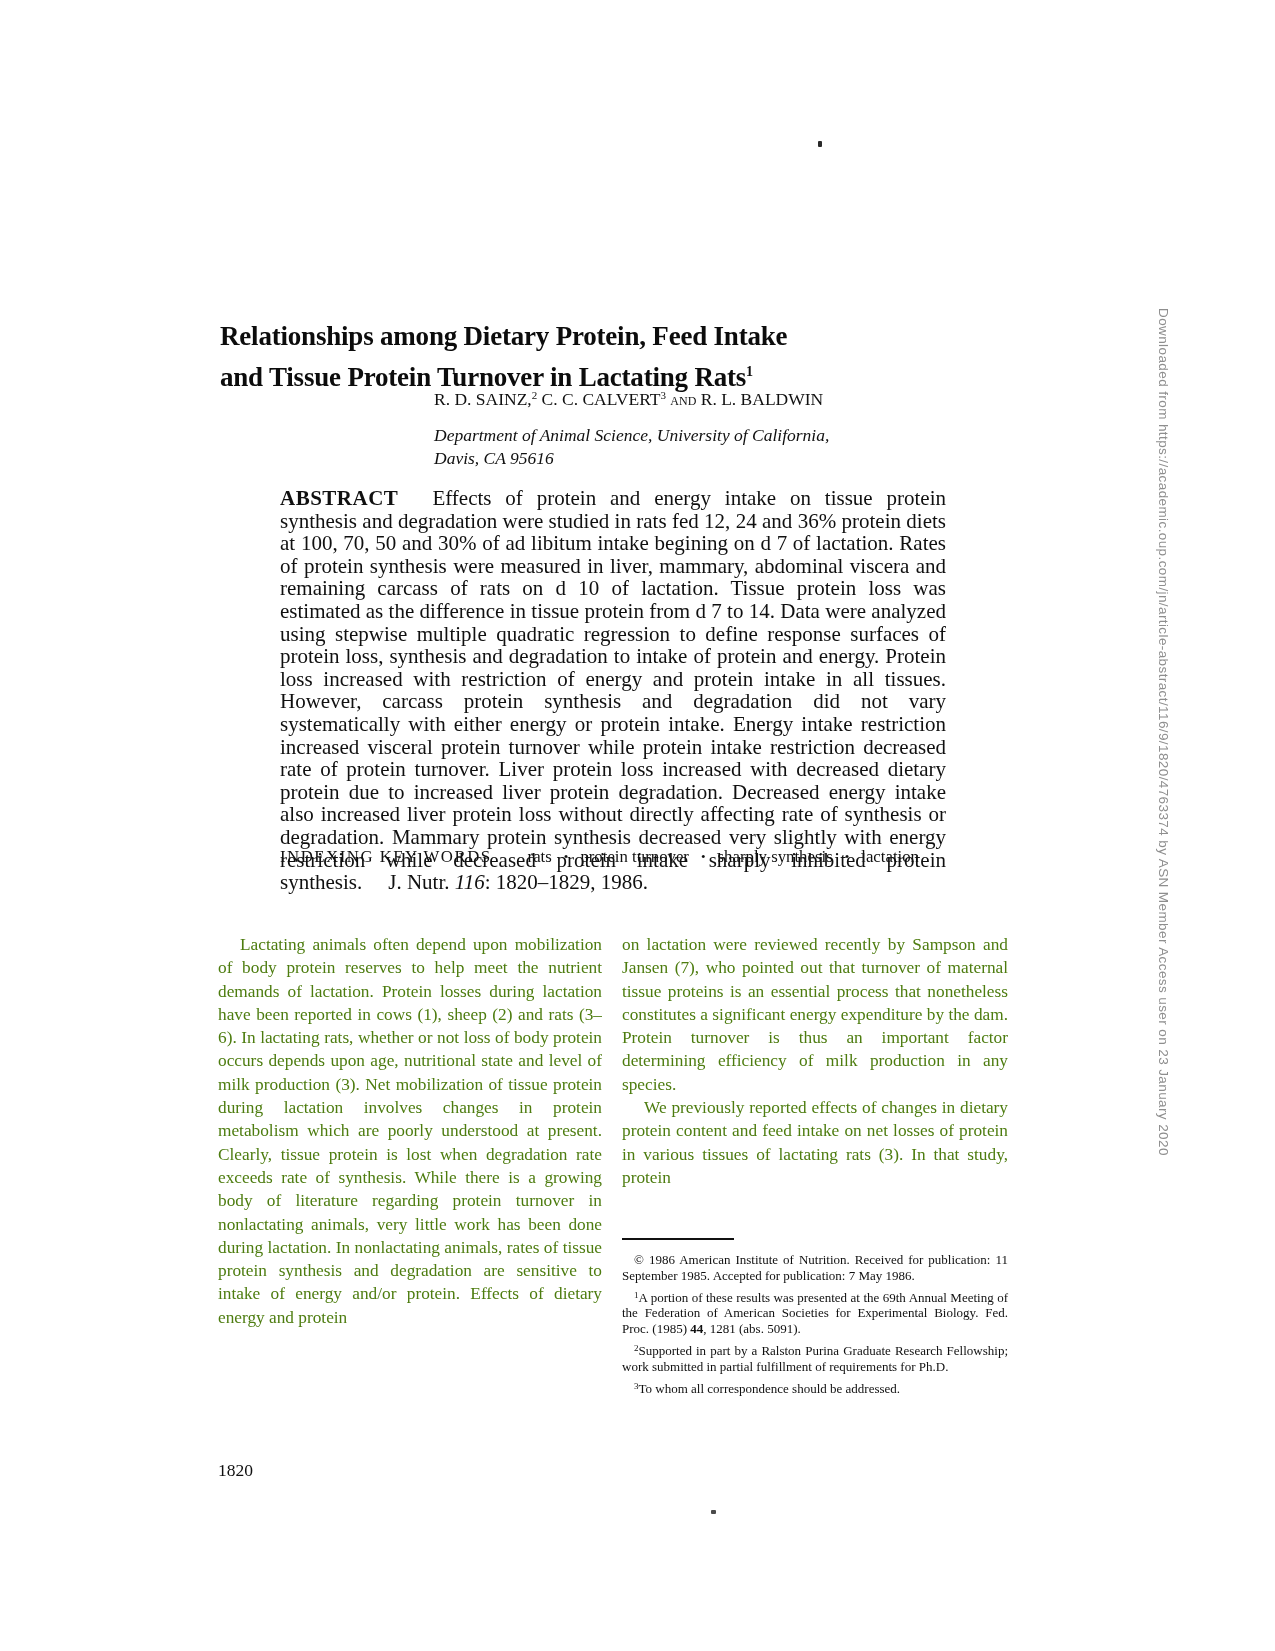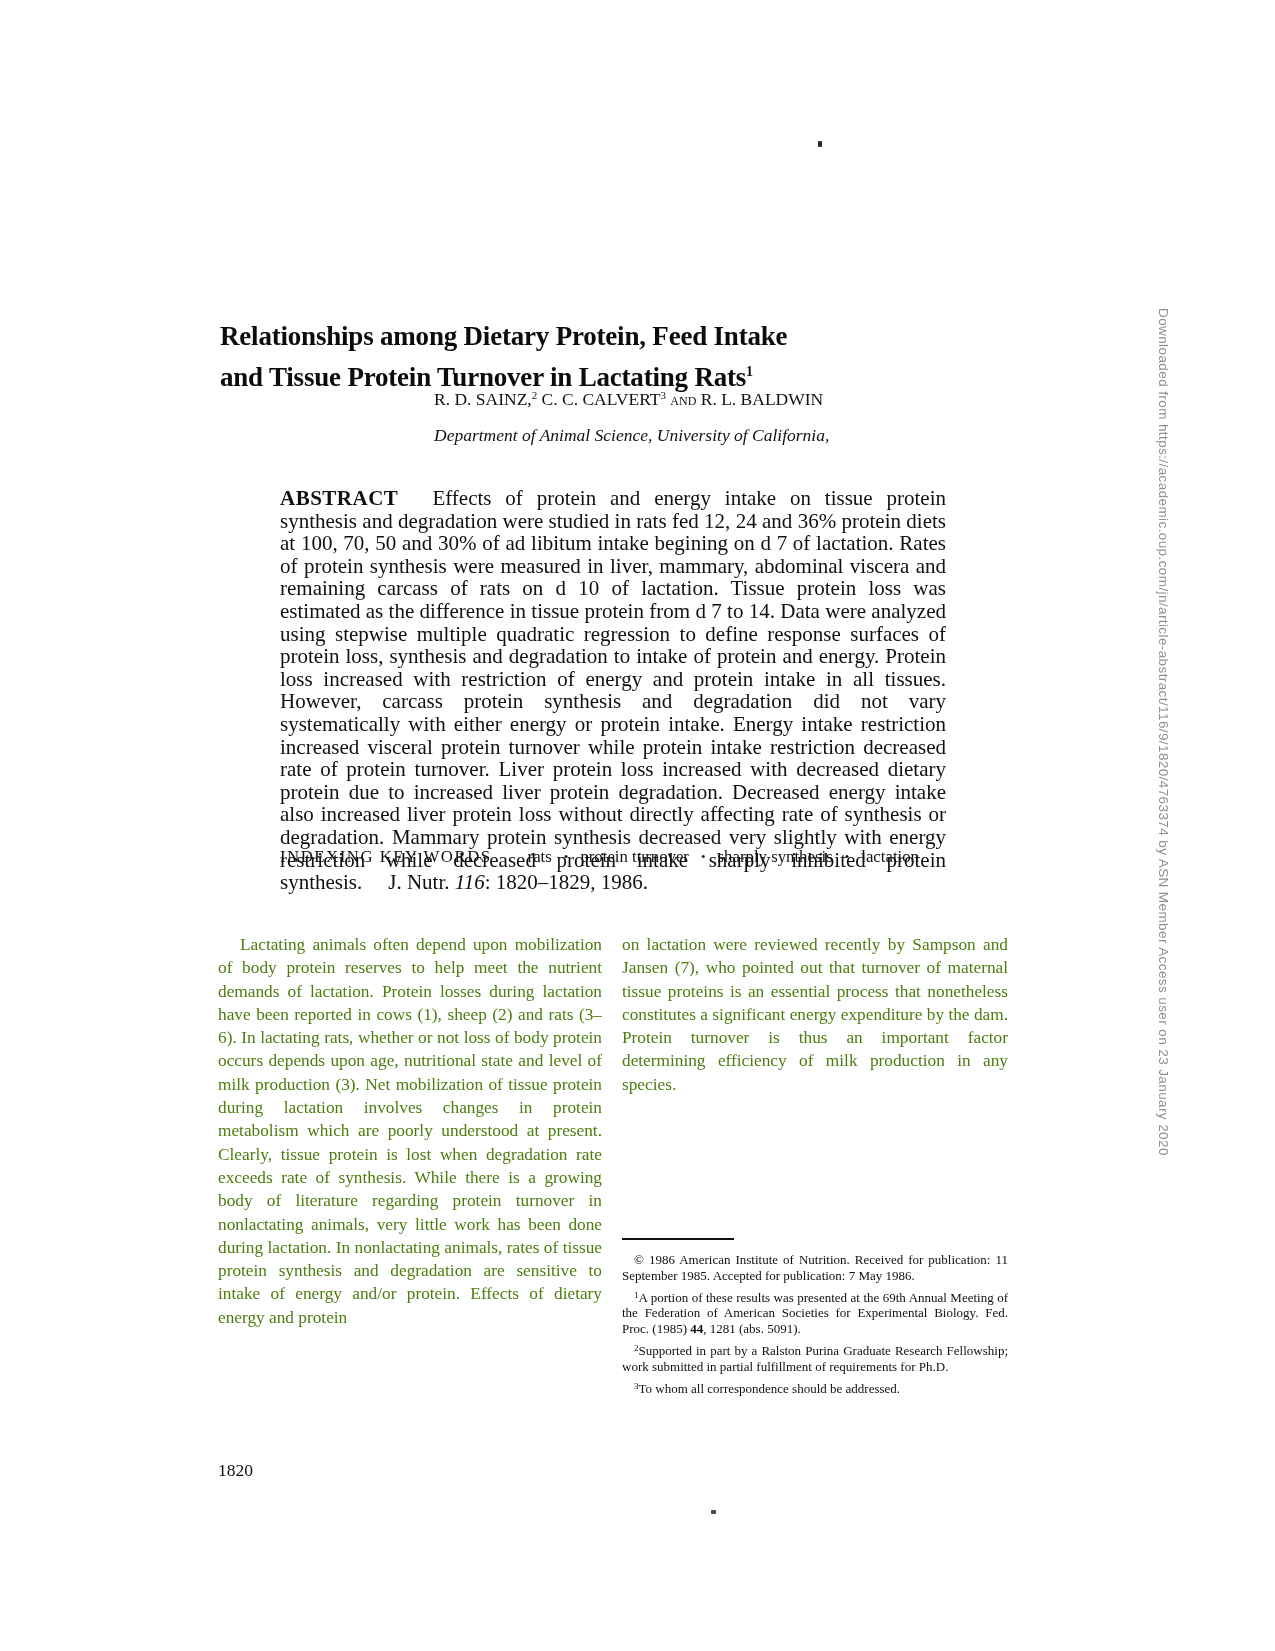--- a/index.html
+++ b/index.html
@@ -178,36 +178,38 @@
     <span>Relationships among Dietary Protein, Feed Intake</span><br>
     <span>and Tissue Protein Turnover in Lactating Rats</span><sup>1</sup>
   </h1>
 
   <div class="authors">
     <span>R. D. SAINZ,</span><sup>2</sup><span> C. C. CALVERT</span><sup>3</sup><span class="sc"> and </span><span>R. L. BALDWIN</span>
   </div>
 
   <div class="affiliation">
     <div>Department of Animal Science, University of California,</div>
+    <div>Davis, CA 95616</div>
   </div>
 
   <div class="abstract">
     <span class="abstract-label">ABSTRACT</span><span>Effects of protein and energy intake on tissue protein synthesis and degradation were studied in rats fed 12, 24 and 36% protein diets at 100, 70, 50 and 30% of ad libitum intake begining on d 7 of lactation. Rates of protein synthesis were measured in liver, mammary, abdominal viscera and remaining carcass of rats on d 10 of lactation. Tissue protein loss was estimated as the difference in tissue protein from d 7 to 14. Data were analyzed using stepwise multiple quadratic regression to define response surfaces of protein loss, synthesis and degradation to intake of protein and energy. Protein loss increased with restriction of energy and protein intake in all tissues. However, carcass protein synthesis and degradation did not vary systematically with either energy or protein intake. Energy intake restriction increased visceral protein turnover while protein intake restriction decreased rate of protein turnover. Liver protein loss increased with decreased dietary protein due to increased liver protein degradation. Decreased energy intake also increased liver protein loss without directly affecting rate of synthesis or degradation. Mammary protein synthesis decreased very slightly with energy restriction while decreased protein intake sharply inhibited protein synthesis.</span><span class="abstract-citation"><span>J. Nutr. </span><span class="journal-vol">116</span><span>: 1820–1829, 1986.</span></span>
   </div>
 
   <div class="keywords">
     <span class="kw-label">INDEXING KEY WORDS</span><span>rats</span><span class="kw-sep">•</span><span>protein turnover</span><span class="kw-sep">•</span><span>sharply synthesis</span><span class="kw-sep">•</span><span>lactation</span>
   </div>
 
   <div class="col-left body-text">
     <p class="indent">Lactating animals often depend upon mobilization of body protein reserves to help meet the nutrient demands of lactation. Protein losses during lactation have been reported in cows (1), sheep (2) and rats (3–6). In lactating rats, whether or not loss of body protein occurs depends upon age, nutritional state and level of milk production (3). Net mobilization of tissue protein during lactation involves changes in protein metabolism which are poorly understood at present. Clearly, tissue protein is lost when degradation rate exceeds rate of synthesis. While there is a growing body of literature regarding protein turnover in nonlactating animals, very little work has been done during lactation. In nonlactating animals, rates of tissue protein synthesis and degradation are sensitive to intake of energy and/or protein. Effects of dietary energy and protein</p>
   </div>
 
   <div class="col-right body-text">
     <p>on lactation were reviewed recently by Sampson and Jansen (7), who pointed out that turnover of maternal tissue proteins is an essential process that nonetheless constitutes a significant energy expenditure by the dam. Protein turnover is thus an important factor determining efficiency of milk production in any species.</p>
+    <p class="indent">We previously reported effects of changes in dietary protein content and feed intake on net losses of protein in various tissues of lactating rats (3). In that study, protein</p>
   </div>
 
   <div class="footnotes">
     <div class="fn-rule"></div>
     <p>© 1986 American Institute of Nutrition. Received for publication: 11 September 1985. Accepted for publication: 7 May 1986.</p>
     <p><sup>1</sup><span>A portion of these results was presented at the 69th Annual Meeting of the Federation of American Societies for Experimental Biology. Fed. Proc. (1985) </span><span class="fn-bold">44</span><span>, 1281 (abs. 5091).</span></p>
     <p><sup>2</sup><span>Supported in part by a Ralston Purina Graduate Research Fellowship; work submitted in partial fulfillment of requirements for Ph.D.</span></p>
     <p><sup>3</sup><span>To whom all correspondence should be addressed.</span></p>
   </div>
 

